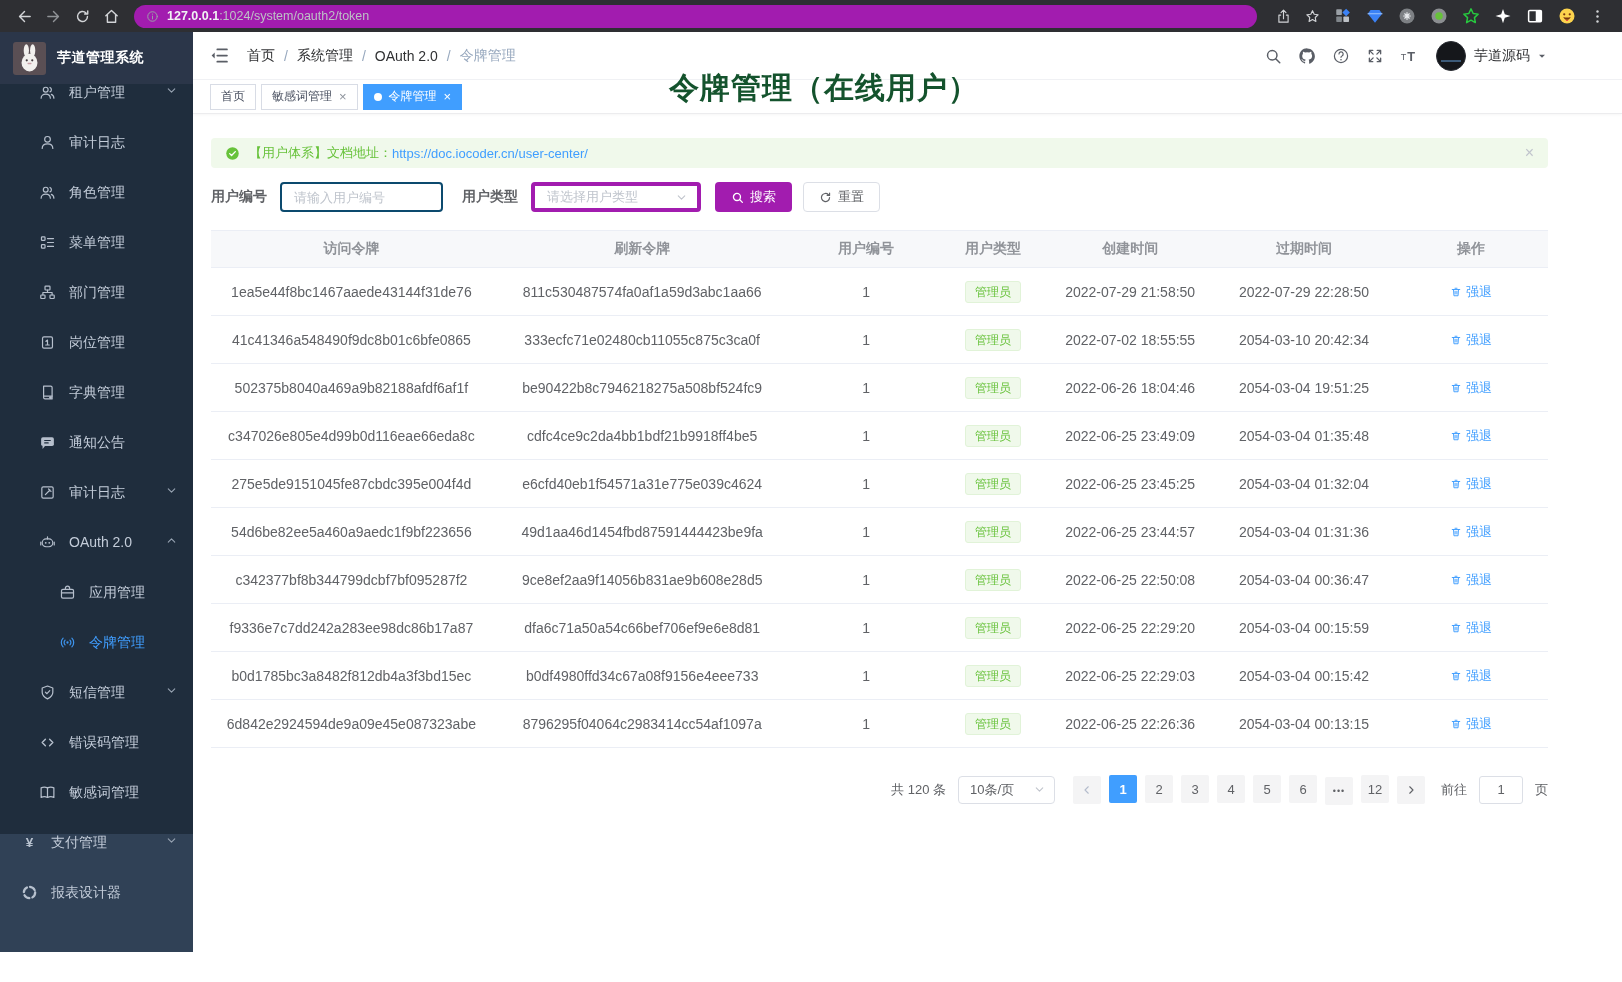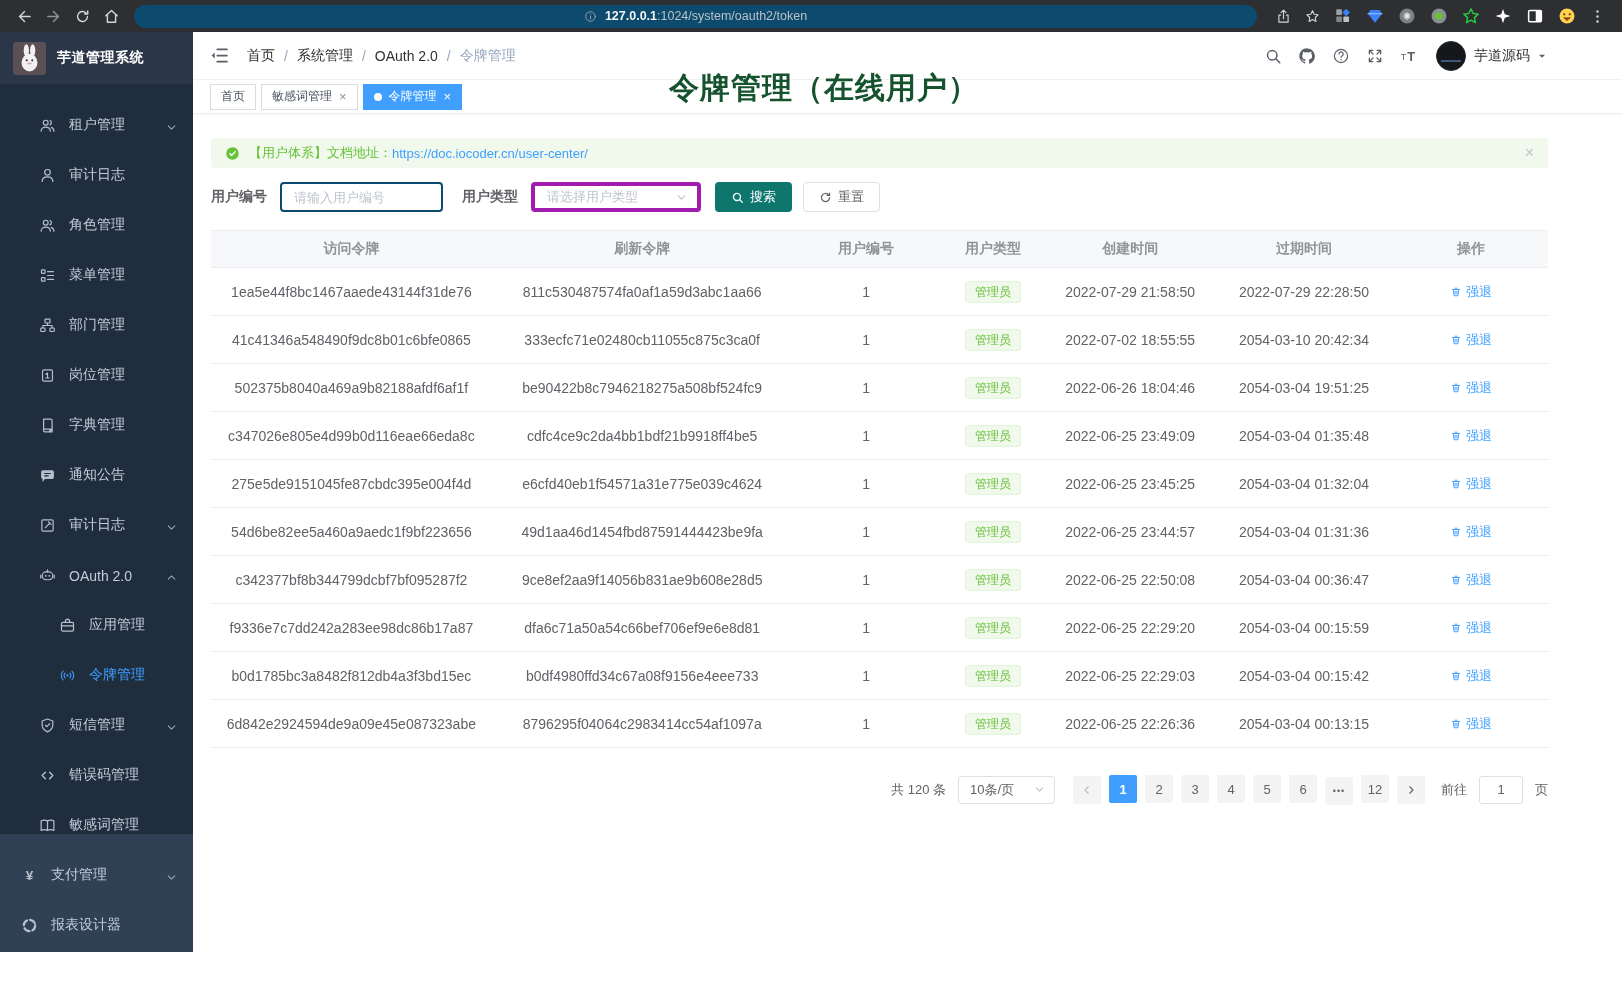--- a/index.html
+++ b/index.html
@@ -3,36 +3,36 @@
 <meta charset="utf-8">
 <style>
   * { box-sizing:border-box; margin:0; padding:0; }
   html,body { width:1622px; height:982px; overflow:hidden; }
   body { font-family:"Liberation Sans","DejaVu Sans",sans-serif; background:#fff; }
 
   
   .chrome { height:32px; background:#2e2f33; display:flex; align-items:center; padding:0 10px; }
   .nav-ic { width:17px; height:17px; color:#d2d4d7; flex:none; margin:0 6px; cursor:pointer; }
   .nav-ic.dim { color:#909397; }
-  .urlbar { flex:1; height:23px; background:#0c4a6e; border-radius:12px; display:flex; align-items:center;
-            padding:0 12px; margin:0 12px 0 8px; color:#c9cbce; font-size:12.5px; min-width:0;justify-content:center; }
+  .urlbar { flex:1; height:23px; background:#a21caf; border-radius:12px; display:flex; align-items:center;
+            padding:0 12px; margin:0 12px 0 8px; color:#c9cbce; font-size:12.5px; min-width:0; }
   .urlbar .u-ic { width:13px; height:13px; color:#9aa0a6; margin-right:8px; flex:none; }
   .url-host { color:#f1f3f4; font-weight:bold; }
   .url-path { color:#bdc1c6; }
   .chrome-right { display:flex; align-items:center; flex:none; }
   .ext-ic { width:18px; height:18px; margin:0 7px; position:relative; flex:none; cursor:pointer; }
 
   
   .app { display:flex; height:920px; }
   .sidebar { width:193px; flex:none; background:#304156; display:flex; flex-direction:column; overflow:hidden; }
   .logo-row { height:52px; flex:none; background:#2b3649; display:flex; align-items:center; gap:11px; padding:0 13px; }
   .logo-img { width:33px; height:33px; border-radius:3px; overflow:hidden; flex:none; }
   .logo-title { color:#ffffff; font-size:14px; font-weight:bold; letter-spacing:.5px; }
   .menu-section.nested { background:#1f2d3d; }
-  .menu-item { height:50px; display:flex; align-items:flex-end; gap:13px; padding-left:39px; color:#c3ccd9;
+  .menu-item { height:50px; display:flex; align-items:flex-start; gap:13px; padding-left:39px; color:#c3ccd9;
                font-size:14px; cursor:pointer; position:relative; }
   .menu-item.lvl2 { padding-left:59px; }
   .menu-item.top { padding-left:21px; }
   .menu-item.active { color:#409eff; }
   .mi-icon { width:17px; height:17px; flex:none; opacity:.92; }
   .mi-chevron { position:absolute; right:15px; width:13px; height:13px; color:#97a3b2; }
   .mi-chevron.up { transform:rotate(180deg); }
 
   
   .main { flex:1; min-width:0; display:flex; flex-direction:column; background:#fff; position:relative; }
@@ -75,21 +75,21 @@
   .f-label { font-size:14px; font-weight:bold; color:#606266; margin-right:13px; white-space:nowrap; }
   .f-input { width:163px; height:30px; border:2px solid #0c4a6e; border-radius:4px; padding:0 12px;
              font-size:13px; color:#606266; outline:none; margin-right:19px; }
   .f-input::placeholder { color:#bfc4cc; }
   .f-select { width:170px; height:30px; border:4px solid #a21caf; border-radius:4px; padding:0 9px 0 12px;
               display:flex; align-items:center; justify-content:space-between; color:#bfc4cc; font-size:13px;
               cursor:pointer; background:#fff; }
   .sel-chevron { width:13px; height:13px; color:#c0c4cc; flex:none; }
   .btn { height:30px; border-radius:4px; font-size:13px; display:inline-flex; align-items:center; gap:6px;
          padding:0 15px; cursor:pointer; border:1px solid transparent; white-space:nowrap; }
-  .btn-primary { background:#0f766e; color:#fff; margin-left:14px; }
+  .btn-primary { background:#a21caf; color:#fff; margin-left:14px; }
   .btn-plain { background:#fff; border-color:#dcdfe6; color:#606266; margin-left:11px; }
   .b-ic { width:13px; height:13px; flex:none; }
 
   .table-wrap { margin-top:18px; }
   table { width:100%; border-collapse:collapse; table-layout:fixed; }
   th { height:37px; background:#f7f8fa; color:#909399; font-size:14px; font-weight:bold; text-align:center;
        border-top:1px solid #ebeef5; border-bottom:1px solid #ebeef5; }
   td { height:48px; text-align:center; color:#606266; font-size:14px; border-bottom:1px solid #ebeef5;
        white-space:nowrap; overflow:hidden; }
   .badge { display:inline-block; padding:0 9px; height:22px; line-height:20px; background:#f0f9eb;

